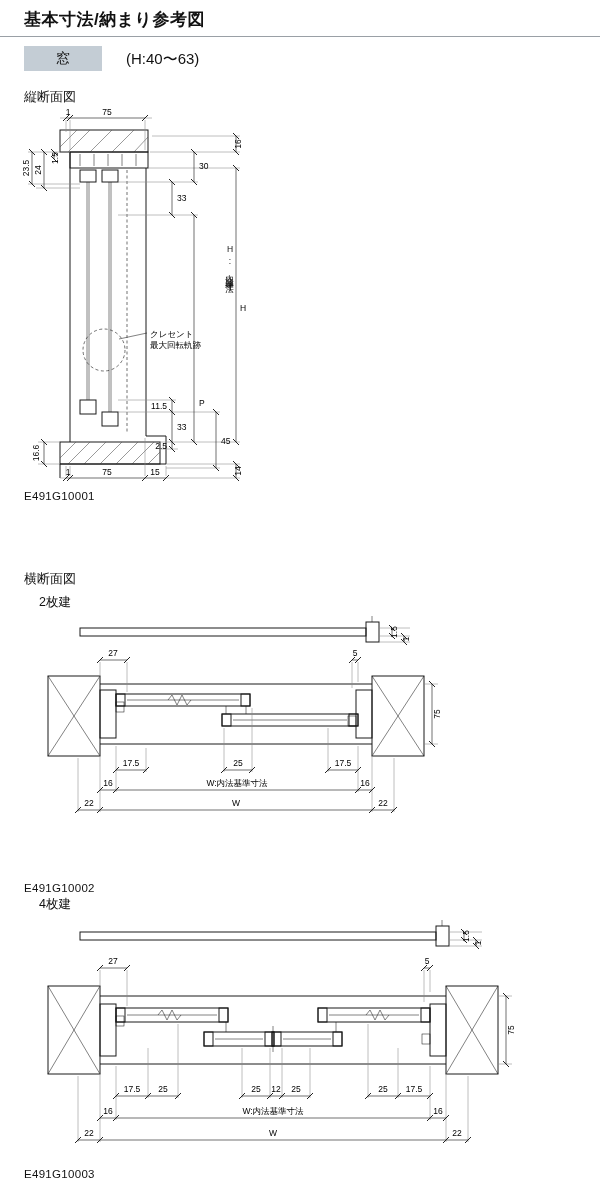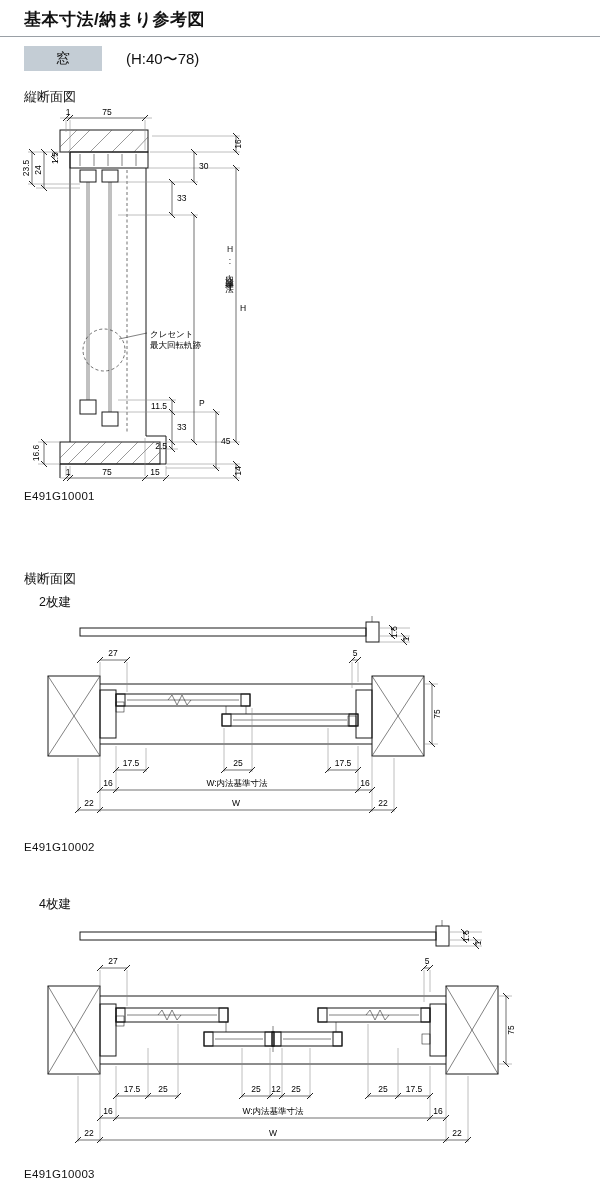--- a/index.html
+++ b/index.html
@@ -34,21 +34,21 @@
   .nt  { font-size:8.5px; fill:#000; text-anchor:start; }
 </style>
 </head>
 <body>
 
 <div class="page">
 
   <div class="title">基本寸法/納まり参考図</div>
   <div class="rule"></div>
   <div class="badge">窓</div>
-  <div class="range">(H:40〜78)</div>
+  <div class="range">(H:40〜63)</div>
 
   <div class="sec-h" style="top:88px">縦断面図</div>
 
   <svg class="draw" style="left:20px; top:106px" width="260" height="380" viewBox="0 0 260 380">
     <defs>
       <marker id="tk" markerWidth="8" markerHeight="8" refX="4" refY="4" orient="auto" markerUnits="userSpaceOnUse">
         <path d="M1,7 L7,1" stroke="#222" stroke-width="1" fill="none"></path>
       </marker>
     </defs>
 
@@ -258,21 +258,21 @@
       <text x="218" y="152" class="dt">25</text>
       <text x="323" y="152" class="dt">17.5</text>
       <text x="88" y="172" class="dt">16</text>
       <text x="217" y="172" class="dt">W:内法基準寸法</text>
       <text x="345" y="172" class="dt">16</text>
       <text x="69" y="192" class="dt">22</text>
       <text x="216" y="192" class="dt">W</text>
       <text x="363" y="192" class="dt">22</text>
     </g>
   </svg>
-  <div class="code" style="left:24px; top:841px; width:418px">E491G10002</div>
+  <div class="code" style="left:24px; top:882px; width:418px">E491G10002</div>
 
   <div class="sub-h" style="top:896px">4枚建</div>
 
   <svg class="draw" style="left:20px; top:916px" width="520" height="248" viewBox="0 0 520 248">
     <g>
       <rect x="60" y="16" width="356" height="8" class="st"></rect>
       <rect x="416" y="10" width="13" height="20" class="st"></rect>
       <line x1="422" y1="4" x2="422" y2="10" class="tn"></line>
       <rect x="28" y="70" width="52" height="88" class="st"></rect>
       <line x1="28" y1="70" x2="80" y2="158" class="tn"></line>

